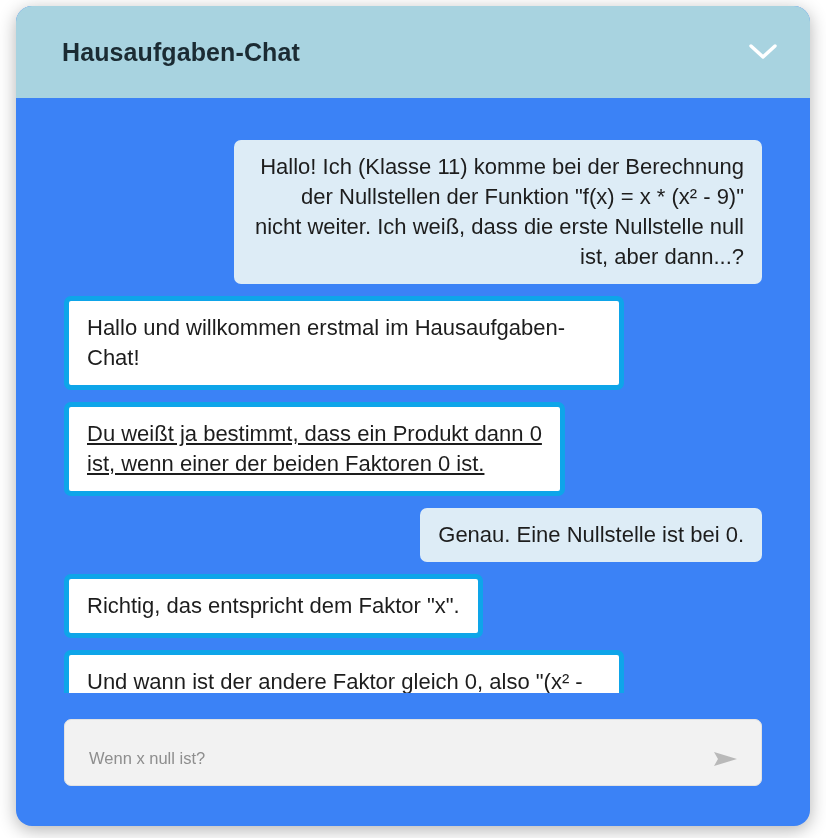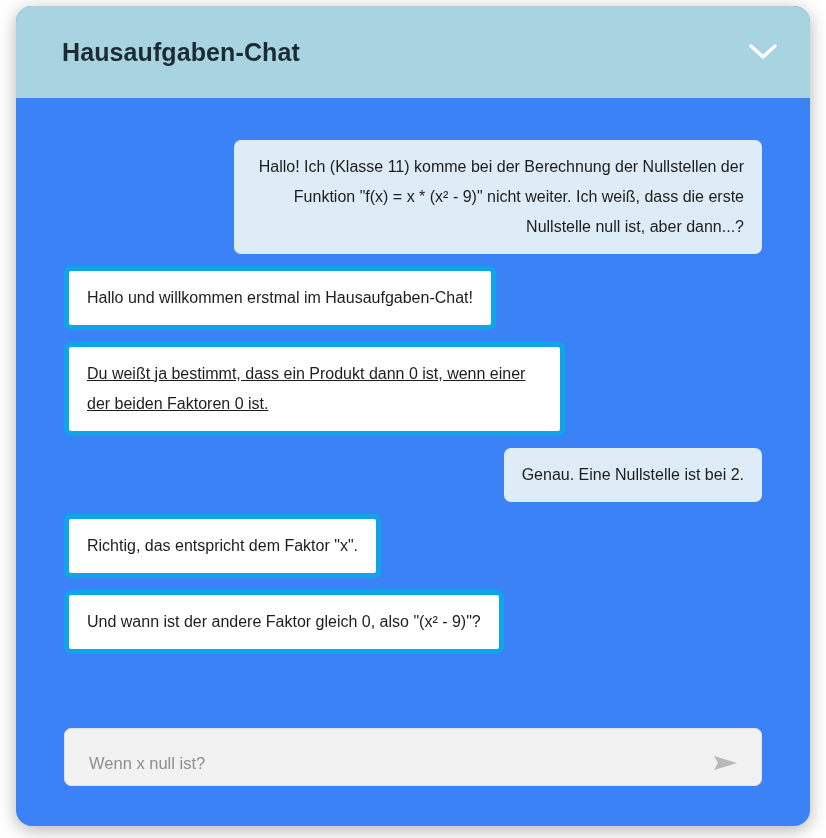--- a/index.html
+++ b/index.html
@@ -62,21 +62,21 @@
     gap: 12px;
     overflow: hidden;
   }
 
   .msg-row { display: flex; }
   .msg-row.out { justify-content: flex-end; }
   .msg-row.in  { justify-content: flex-start; }
 
   .bubble {
     border-radius: 7px;
-    font-size: 16px;
+    font-size: 22px;
     line-height: 30px;
     color: #1d1d1d;
     padding: 12px 18px;
     box-sizing: border-box;
     max-width: 560px;
   }
 
   .bubble.out {
     background: #ddecf6;
     text-align: right;
@@ -87,21 +87,21 @@
     border: 5px solid #0ea5e9;
     text-align: left;
   }
 
   #composer-wrap {
     padding: 26px 48px 40px 48px;
     box-sizing: border-box;
   }
 
   #composer {
-    height: 58px;
+    height: 67px;
     background: #f2f2f2;
     border: 1px solid #e2e2e2;
     border-radius: 7px;
     display: flex;
     align-items: center;
     padding: 12px 18px 0 22px;
     box-sizing: border-box;
   }
 
   #message-input {
@@ -148,21 +148,21 @@
     <div class="msg-row in">
       <div class="bubble in">Hallo und willkommen erstmal im Hausaufgaben-Chat!</div>
     </div>
 
     <div class="msg-row in">
       <div class="bubble in" style="max-width:501px;text-decoration:underline;">Du weißt ja bestimmt, dass ein Produkt dann 0 ist, wenn einer der beiden Faktoren 0 ist.</div>
     </div>
 
 
     <div class="msg-row out">
-      <div class="bubble out">Genau. Eine Nullstelle ist bei 2.</div>
+      <div class="bubble out">Genau. Eine Nullstelle ist bei 0.</div>
     </div>
 
     <div class="msg-row in">
       <div class="bubble in">Richtig, das entspricht dem Faktor "x".</div>
     </div>
 
     <div class="msg-row in">
       <div class="bubble in">Und wann ist der andere Faktor gleich 0, also "(x² - 9)"?</div>
     </div>
 

